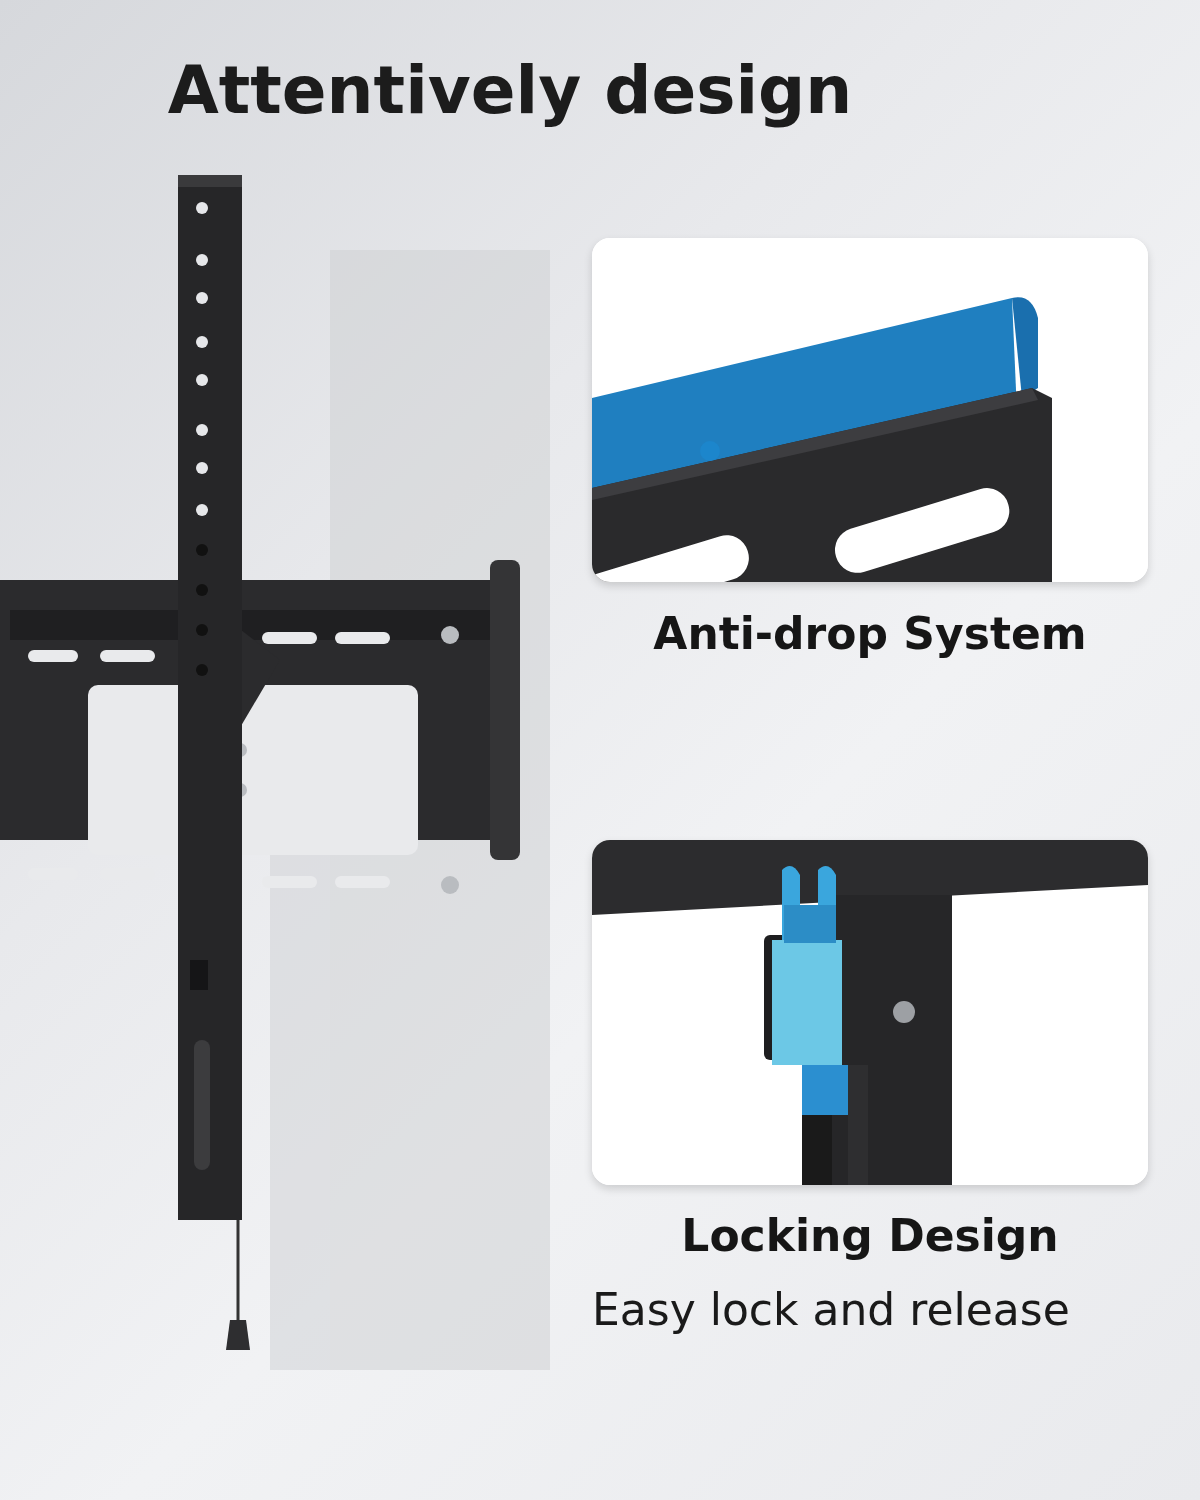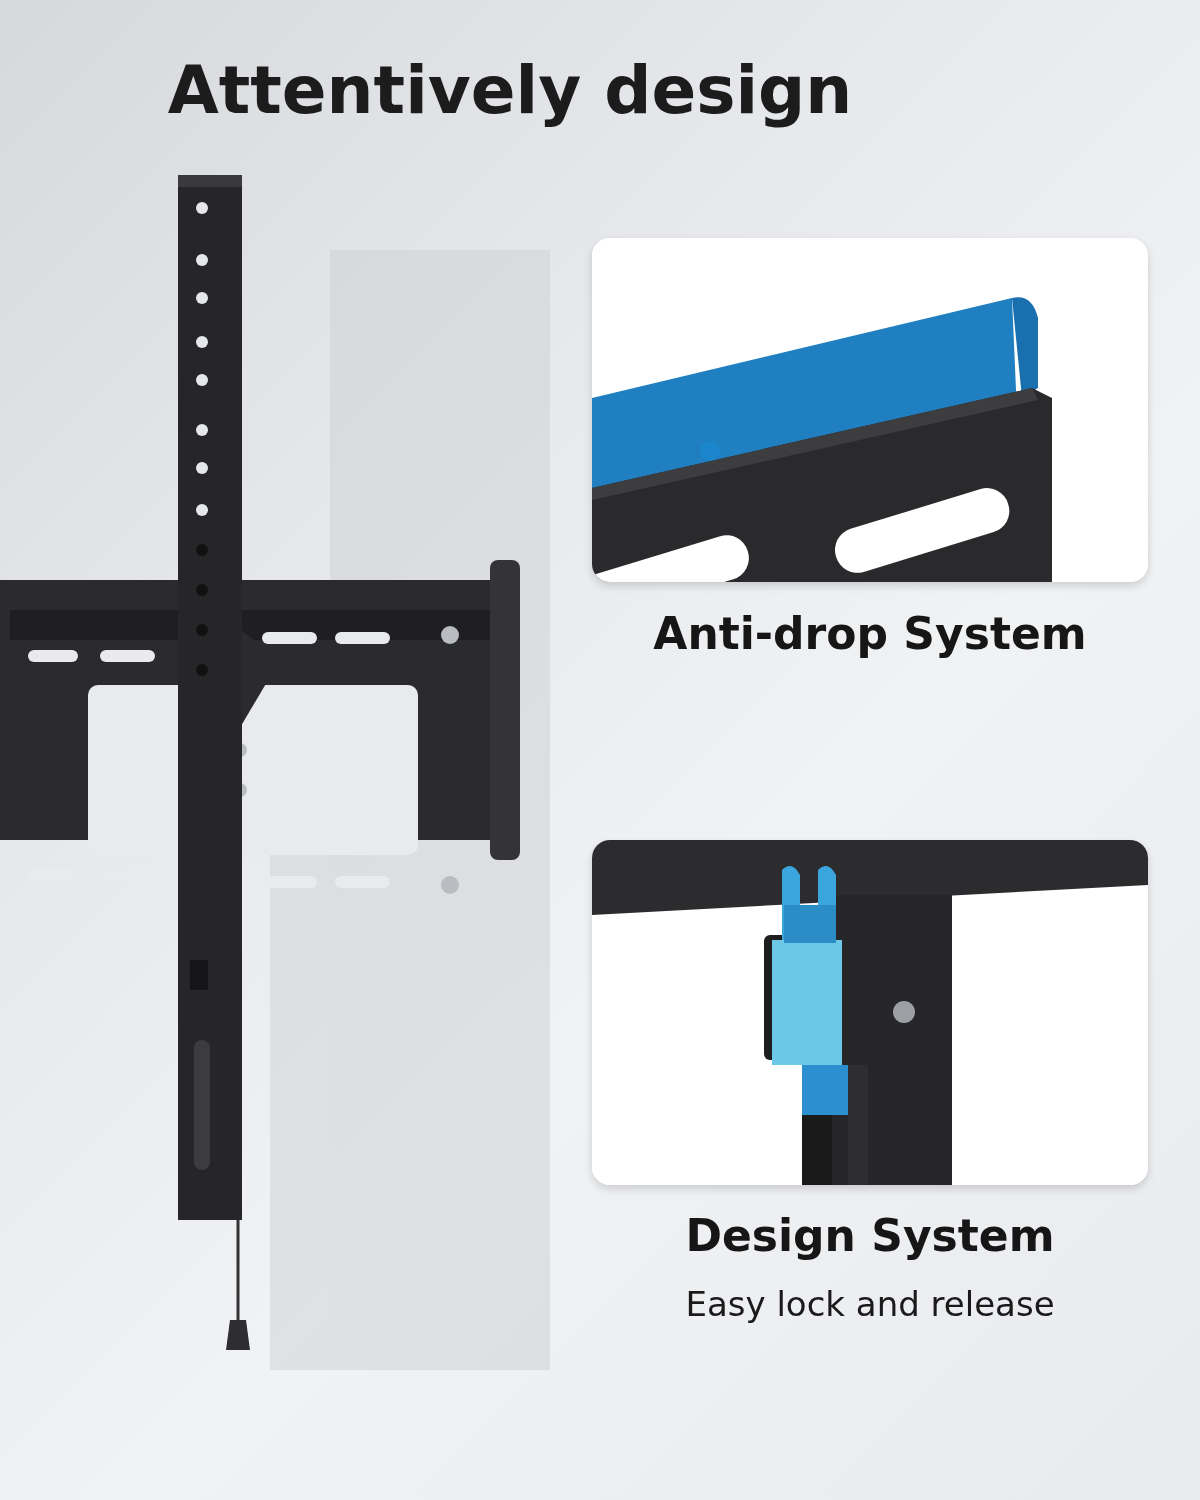--- a/index.html
+++ b/index.html
@@ -21,22 +21,22 @@
   }
   .card1 { top: 238px; height: 344px; }
   .card2 { top: 840px; height: 345px; }
   .card-title {
     position: absolute; left: 592px; width: 556px; text-align: center;
     font-weight: bold; color: #161616;
   }
   .t1 { top: 608px; font-size: 44px; }
   .t2 { top: 1210px; font-size: 44px; }
   .sub {
-    position: absolute; left: 592px; width: 556px; text-align: center;
-    top: 1284px; font-size: 34px; color: #1a1a1a;
+    position: absolute; left: 592px; width: 556px; 
+    top: 1284px; font-size: 44px; color: #1a1a1a;
   }
   .scene { position: absolute; left: 0; top: 170px; width: 580px; height: 1250px; }
   svg { display: block; }
 </style>
 </head>
 <body>
 
 <div class="headline">Attentively design</div>
 
 <div class="scene">
@@ -119,14 +119,14 @@
     <rect x="180" y="100" width="70" height="125" fill="#6cc8e6"></rect>
     <path d="M190,30 Q200,20 208,35 L208,100 L190,100 Z" fill="#3aa6dd"></path>
     <path d="M226,30 Q236,20 244,35 L244,100 L226,100 Z" fill="#3aa6dd"></path>
     <rect x="192" y="65" width="52" height="38" fill="#2c8dc6"></rect>
     <rect x="210" y="225" width="46" height="50" fill="#2b8fd0"></rect>
     <rect x="210" y="275" width="30" height="70" fill="#1a1a1a"></rect>
     <rect x="256" y="225" width="20" height="120" fill="#2e2e30"></rect>
     <circle cx="312" cy="172" r="11" fill="#9da0a4"></circle>
   </svg>
 </div>
-<div class="card-title t2">Design System</div>
+<div class="card-title t2">Locking Design</div>
 <div class="sub">Easy lock and release</div>
 
 </body></html>

